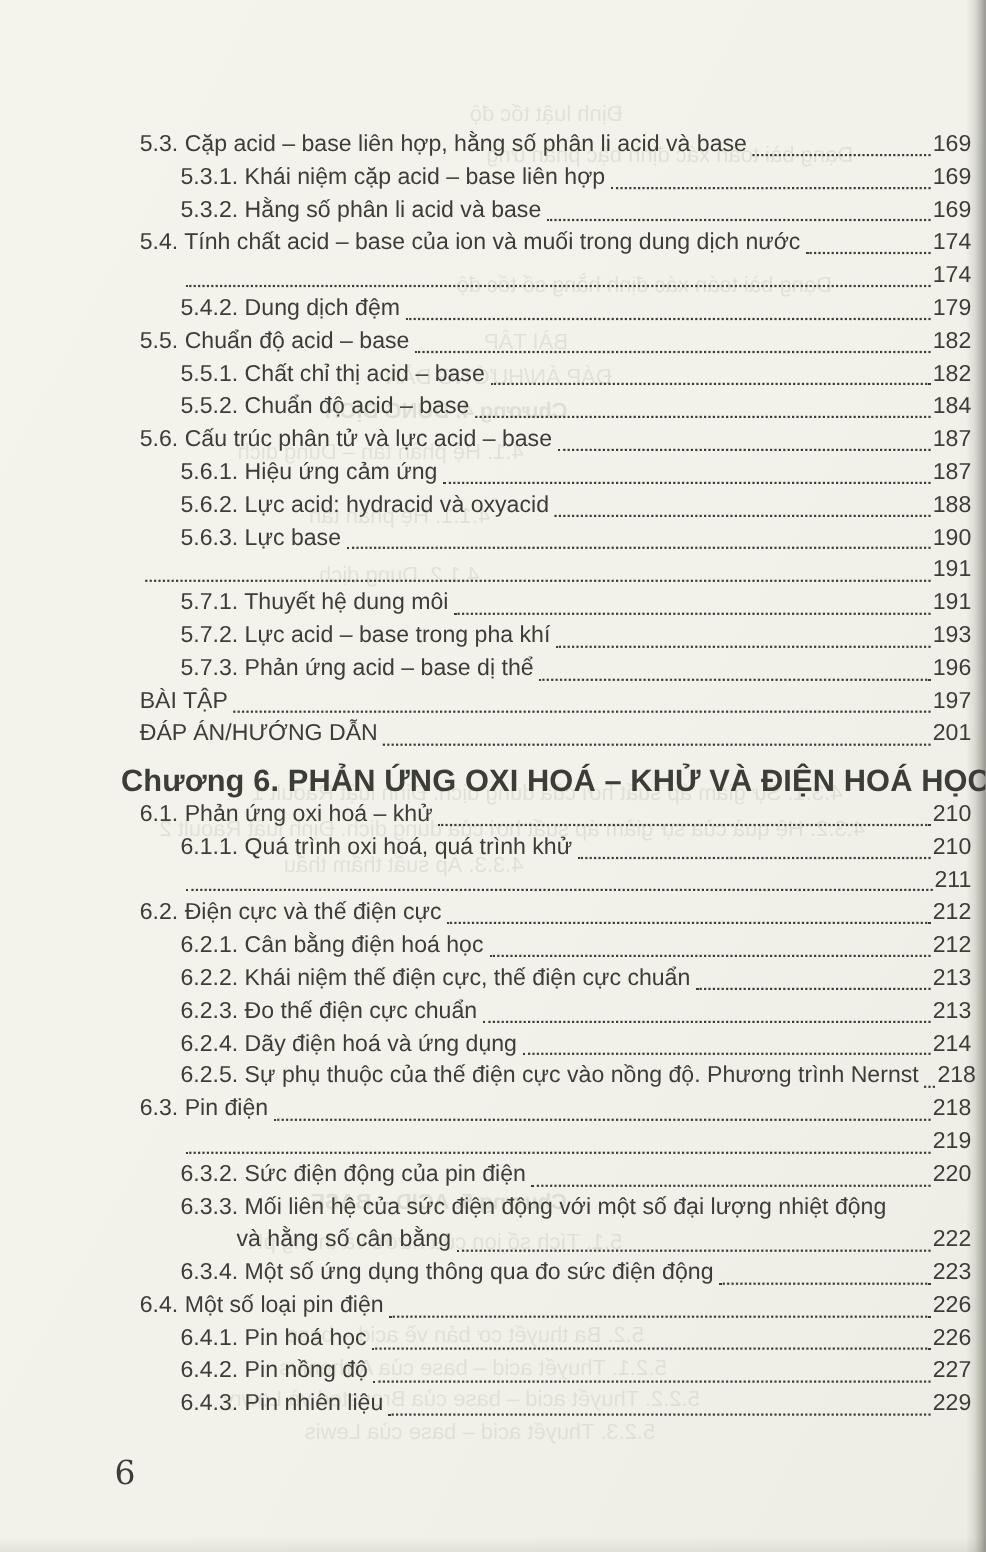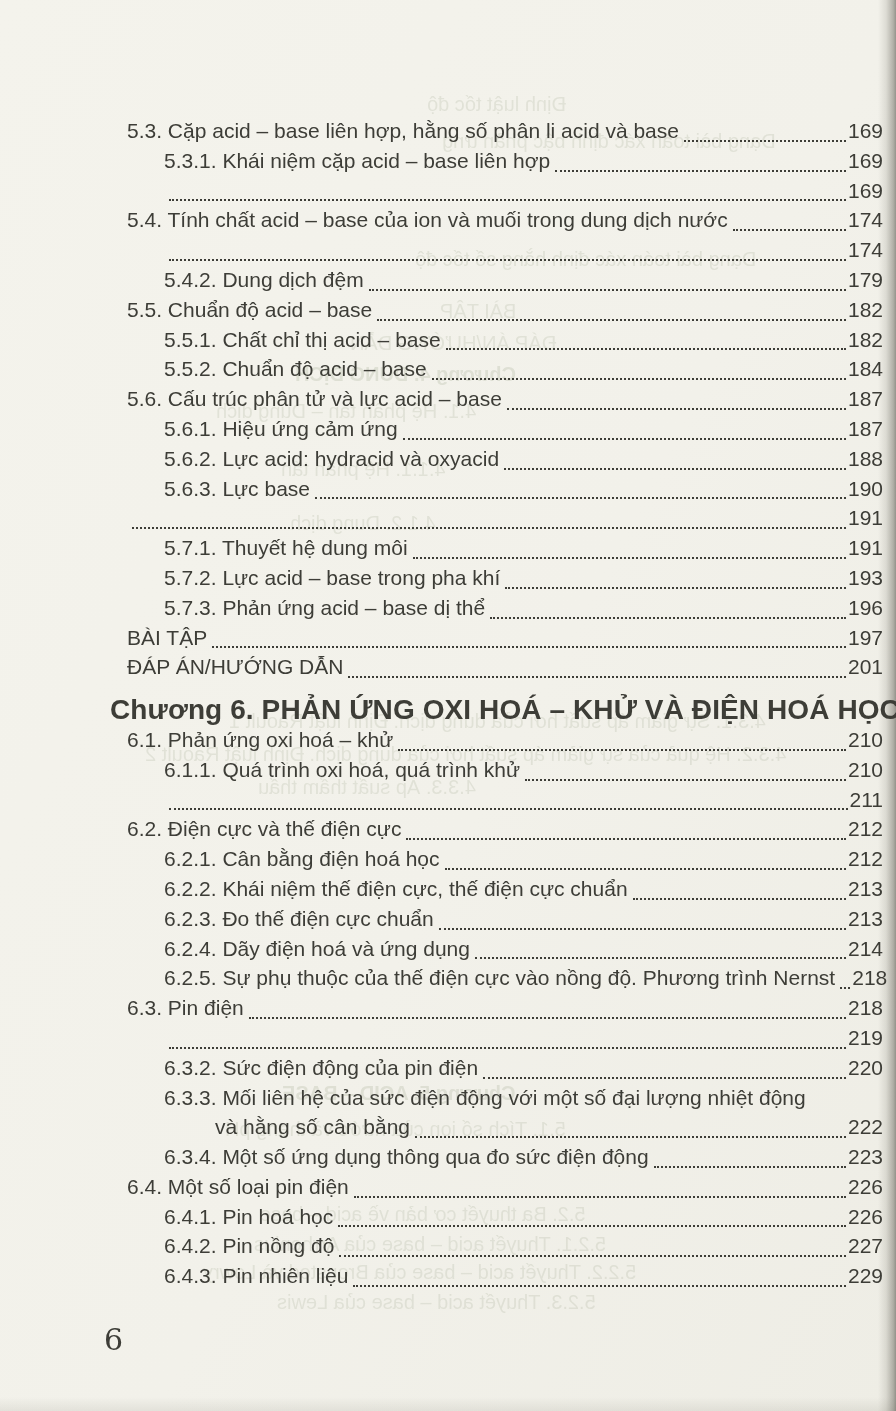--- a/index.html
+++ b/index.html
@@ -98,20 +98,21 @@
         <span class="lbl">5.3. Cặp acid – base liên hợp, hằng số phân li acid và base</span>
         <span class="leader"></span>
         <span class="pg">169</span>
       </div>
       <div class="row lvl2">
         <span class="lbl">5.3.1. Khái niệm cặp acid – base liên hợp</span>
         <span class="leader"></span>
         <span class="pg">169</span>
       </div>
       <div class="row lvl2">
+        <span class="lbl">5.3.2. Hằng số phân li acid và base</span>
         <span class="leader"></span>
         <span class="pg">169</span>
       </div>
       <div class="row lvl1">
         <span class="lbl">5.4. Tính chất acid – base của ion và muối trong dung dịch nước</span>
         <span class="leader"></span>
         <span class="pg">174</span>
       </div>
       <div class="row lvl2">
         <span class="leader"></span>

